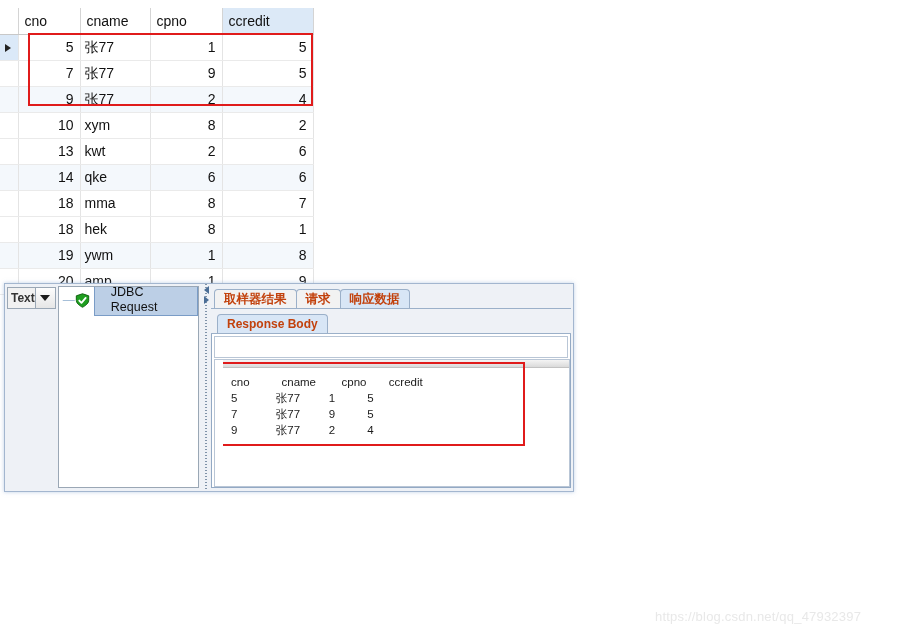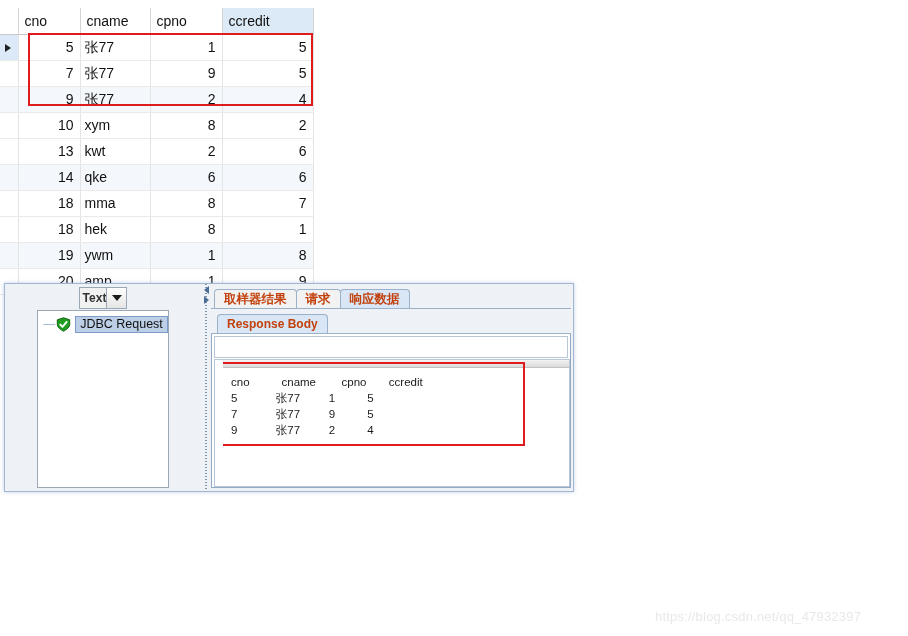--- a/index.html
+++ b/index.html
@@ -106,23 +106,22 @@
     box-shadow: 0 0 4px rgba(140,170,210,0.55);
     box-sizing: border-box;
     display: flex;
   }
 
   
   #left-pane {
     width: 196px;
     box-sizing: border-box;
     display: flex;
-    flex-direction: column;
+    flex-direction: row;
     padding: 2px 0 3px 2px;
-    align-items: center;
   }
   #combo-row {
     height: 22px;
     display: flex;
     align-items: stretch;
     margin: 1px 2px 1px 0;
   }
   #combo-box {
     flex: 1;
     background: #f1f1f1;
@@ -175,21 +174,21 @@
     line-height: 10px;
   }
   .shield-icon {
     width: 15px; height: 15px;
     margin-right: 4px;
     flex: none;
   }
   .tree-label {
     background: #bccfe6;
     border: 1px solid #7a9cc6;
-    padding: 0 4px;
+    padding: 0 16px;
     line-height: 15px;
     font-size: 12.5px;
     color: #111;
   }
 
   
   #splitter {
     width: 10px;
     background:
       repeating-linear-gradient(

